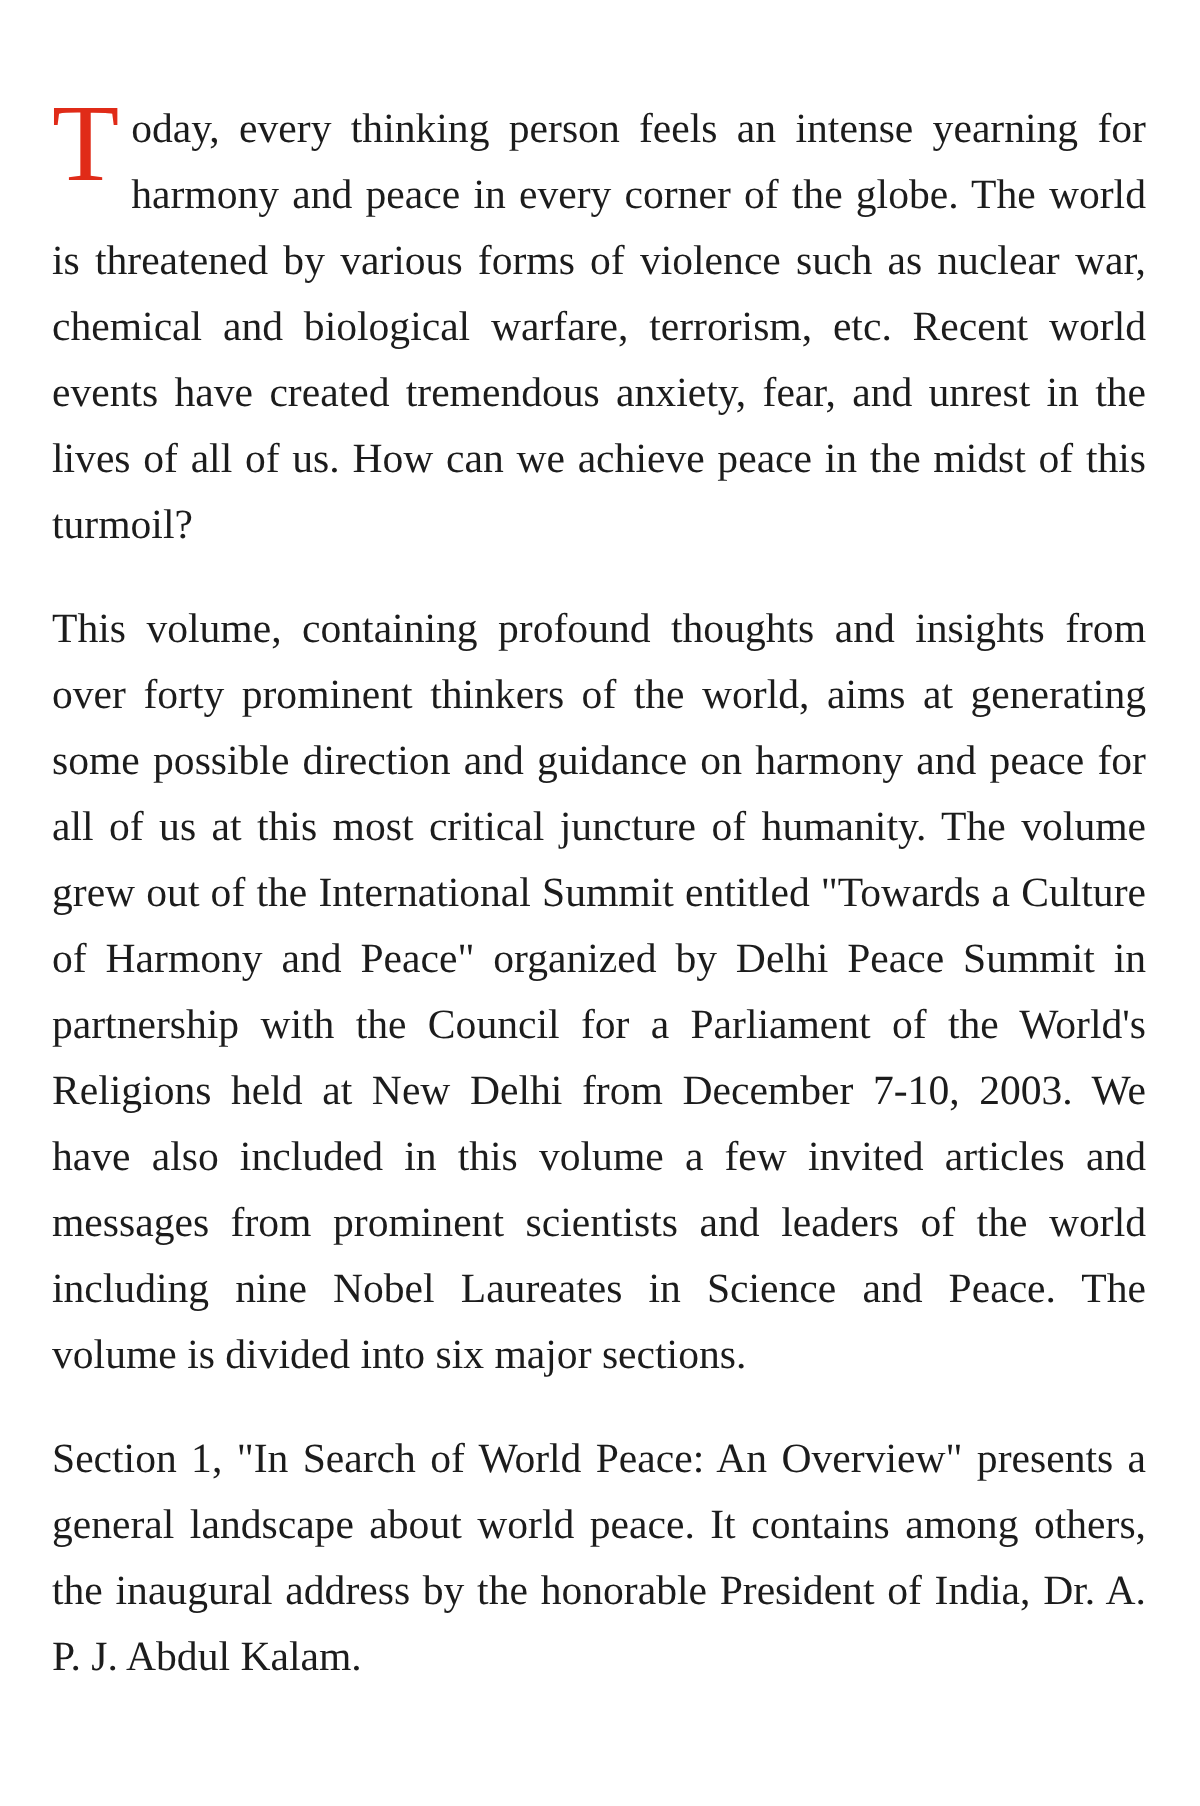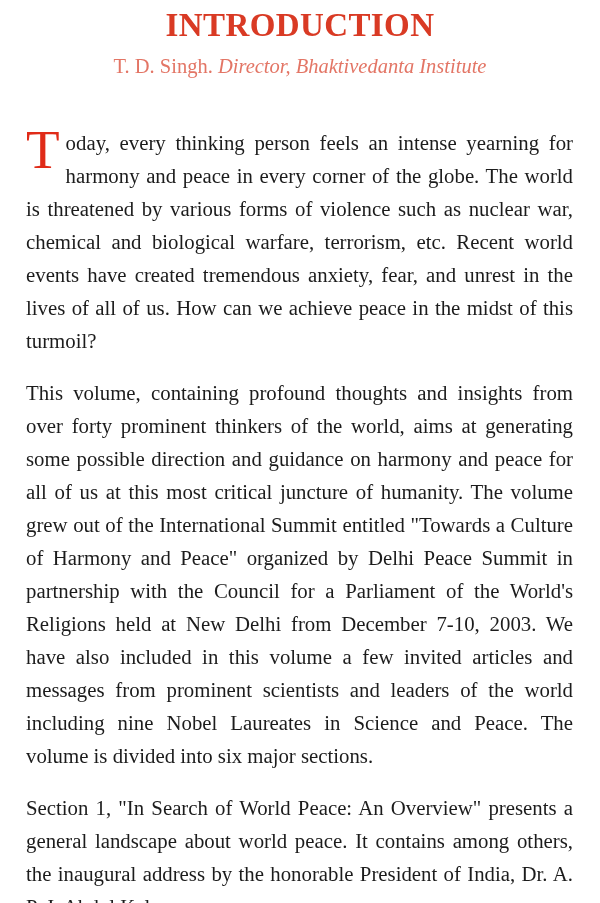--- a/index.html
+++ b/index.html
@@ -96,27 +96,20 @@
     color: #e02b18;
     padding: 0 6px 0 0;
     margin: 1px 0 -4px 0;
   }
 </style>
 </head>
 <body>
 
 <div id="page">
 
-  <header class="doc-header">
-    <h1 class="doc-title">INTRODUCTION</h1>
-
-    <p class="doc-byline">
-      <span class="byline-author">T. D. Singh. </span><span class="byline-role">Director, Bhaktivedanta Institute</span>
-    </p>
-  </header>
 
   <section class="doc-body">
 
     <p class="para para-first">
       <span class="dropcap">T</span><span>oday, every thinking person feels an intense yearning for harmony and peace in every corner of the globe. The world is threatened by various forms of violence such as nuclear war, chemical and biological warfare, terrorism, etc. Recent world events have created tremendous anxiety, fear, and unrest in the lives of all of us. How can we achieve peace in the midst of this turmoil?</span>
     </p>
 
     <p class="para">This volume, containing profound thoughts and insights from over forty prominent thinkers of the world, aims at generating some possible direction and guidance on harmony and peace for all of us at this most critical juncture of humanity. The volume grew out of the International Summit entitled "Towards a Culture of Harmony and Peace" organized by Delhi Peace Summit in partnership with the Council for a Parliament of the World's Religions held at New Delhi from December 7-10, 2003. We have also included in this volume a few invited articles and messages from prominent scientists and leaders of the world including nine Nobel Laureates in Science and Peace. The volume is divided into six major sections.</p>
 
     <p class="para">Section 1, "In Search of World Peace: An Overview" presents a general landscape about world peace. It contains among others, the inaugural address by the honorable President of India, Dr. A. P. J. Abdul Kalam.</p>

